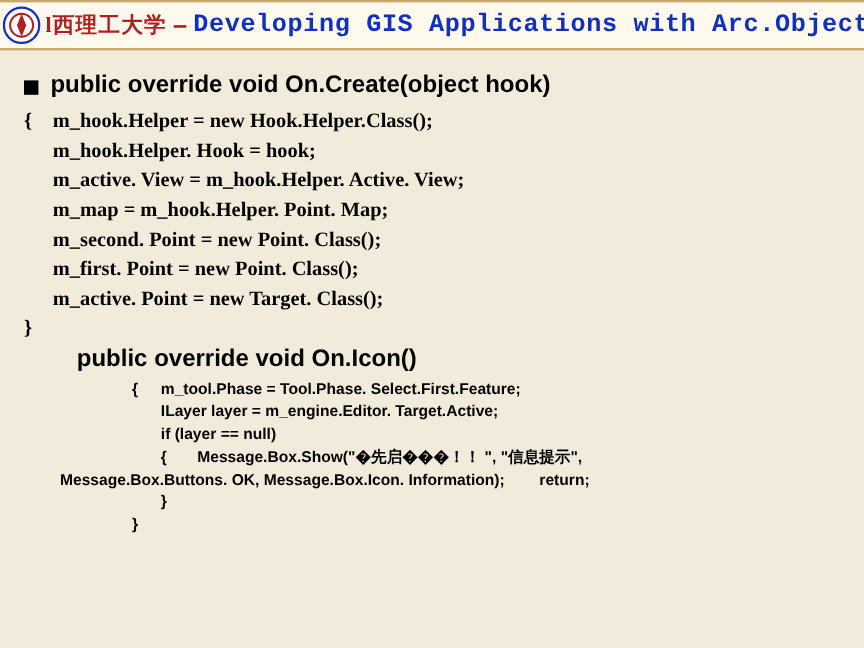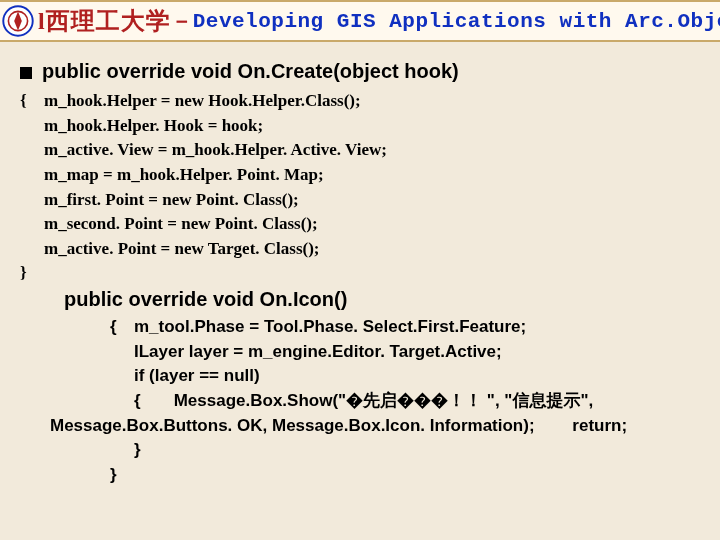--- a/index.html
+++ b/index.html
@@ -34,21 +34,21 @@
   .titlebar .logo {
     width: 32px;
     height: 32px;
     margin: 0 4px 0 2px;
     flex: 0 0 auto;
   }
   .titlebar .uni {
     font-family: "SimSun", "NSimSun", serif;
     font-weight: bold;
     color: #b02020;
-    font-size: 24px;
+    font-size: 18px;
     letter-spacing: 1px;
   }
   .titlebar .rest {
     font-family: "SimSun", "NSimSun", "Courier New", monospace;
     font-weight: bold;
     color: #1030c0;
     font-size: 21px;
     letter-spacing: 0.5px;
   }
   .titlebar .sep {
@@ -110,21 +110,21 @@
     font-weight: bold;
     font-size: 20px;
     color: #000;
     margin-top: 2px;
     margin-bottom: 4px;
   }
   .wrap-block {
     margin-left: 90px;
     font-family: Arial, sans-serif;
     font-weight: bold;
-    font-size: 17px;
+    font-size: 13px;
     color: #000;
     line-height: 1.45;
   }
   .wrap-line {
     white-space: pre-wrap;
   }
   .msgbox-cont {
     margin-left: 0px;
     white-space: pre-wrap;
   }
@@ -150,22 +150,22 @@
     <div class="bullet-row">
       <div class="bullet-dot"></div>
       <div class="method-sig">public override void On.Create(object hook)</div>
     </div>
 
     <div class="code-block">
       <div class="code-line"><span class="brace-open">{</span><span>m_hook.Helper = new Hook.Helper.Class();</span></div>
       <div class="code-line"><span class="brace-open"> </span><span>m_hook.Helper. Hook = hook;</span></div>
       <div class="code-line"><span class="brace-open"> </span><span>m_active. View = m_hook.Helper. Active. View;</span></div>
       <div class="code-line"><span class="brace-open"> </span><span>m_map = m_hook.Helper. Point. Map;</span></div>
+      <div class="code-line"><span class="brace-open"> </span><span>m_second. Point = new Point. Class();</span></div>
       <div class="code-line"><span class="brace-open"> </span><span>m_first. Point = new Point. Class();</span></div>
-      <div class="code-line"><span class="brace-open"> </span><span>m_second. Point = new Point. Class();</span></div>
       <div class="code-line"><span class="brace-open"> </span><span>m_active. Point = new Target. Class();</span></div>
       <div class="code-line brace-close">}</div>
     </div>
 
     <div class="second-sig">public override void On.Icon()</div>
 
     <div class="wrap-block">
       <div class="code-line"><span class="brace-open">{</span><span>m_tool.Phase = Tool.Phase. Select.First.Feature;</span></div>
       <div class="code-line"><span class="brace-open"> </span><span>ILayer layer = m_engine.Editor. Target.Active;</span></div>
       <div class="code-line"><span class="brace-open"> </span><span>if (layer == null)</span></div>

